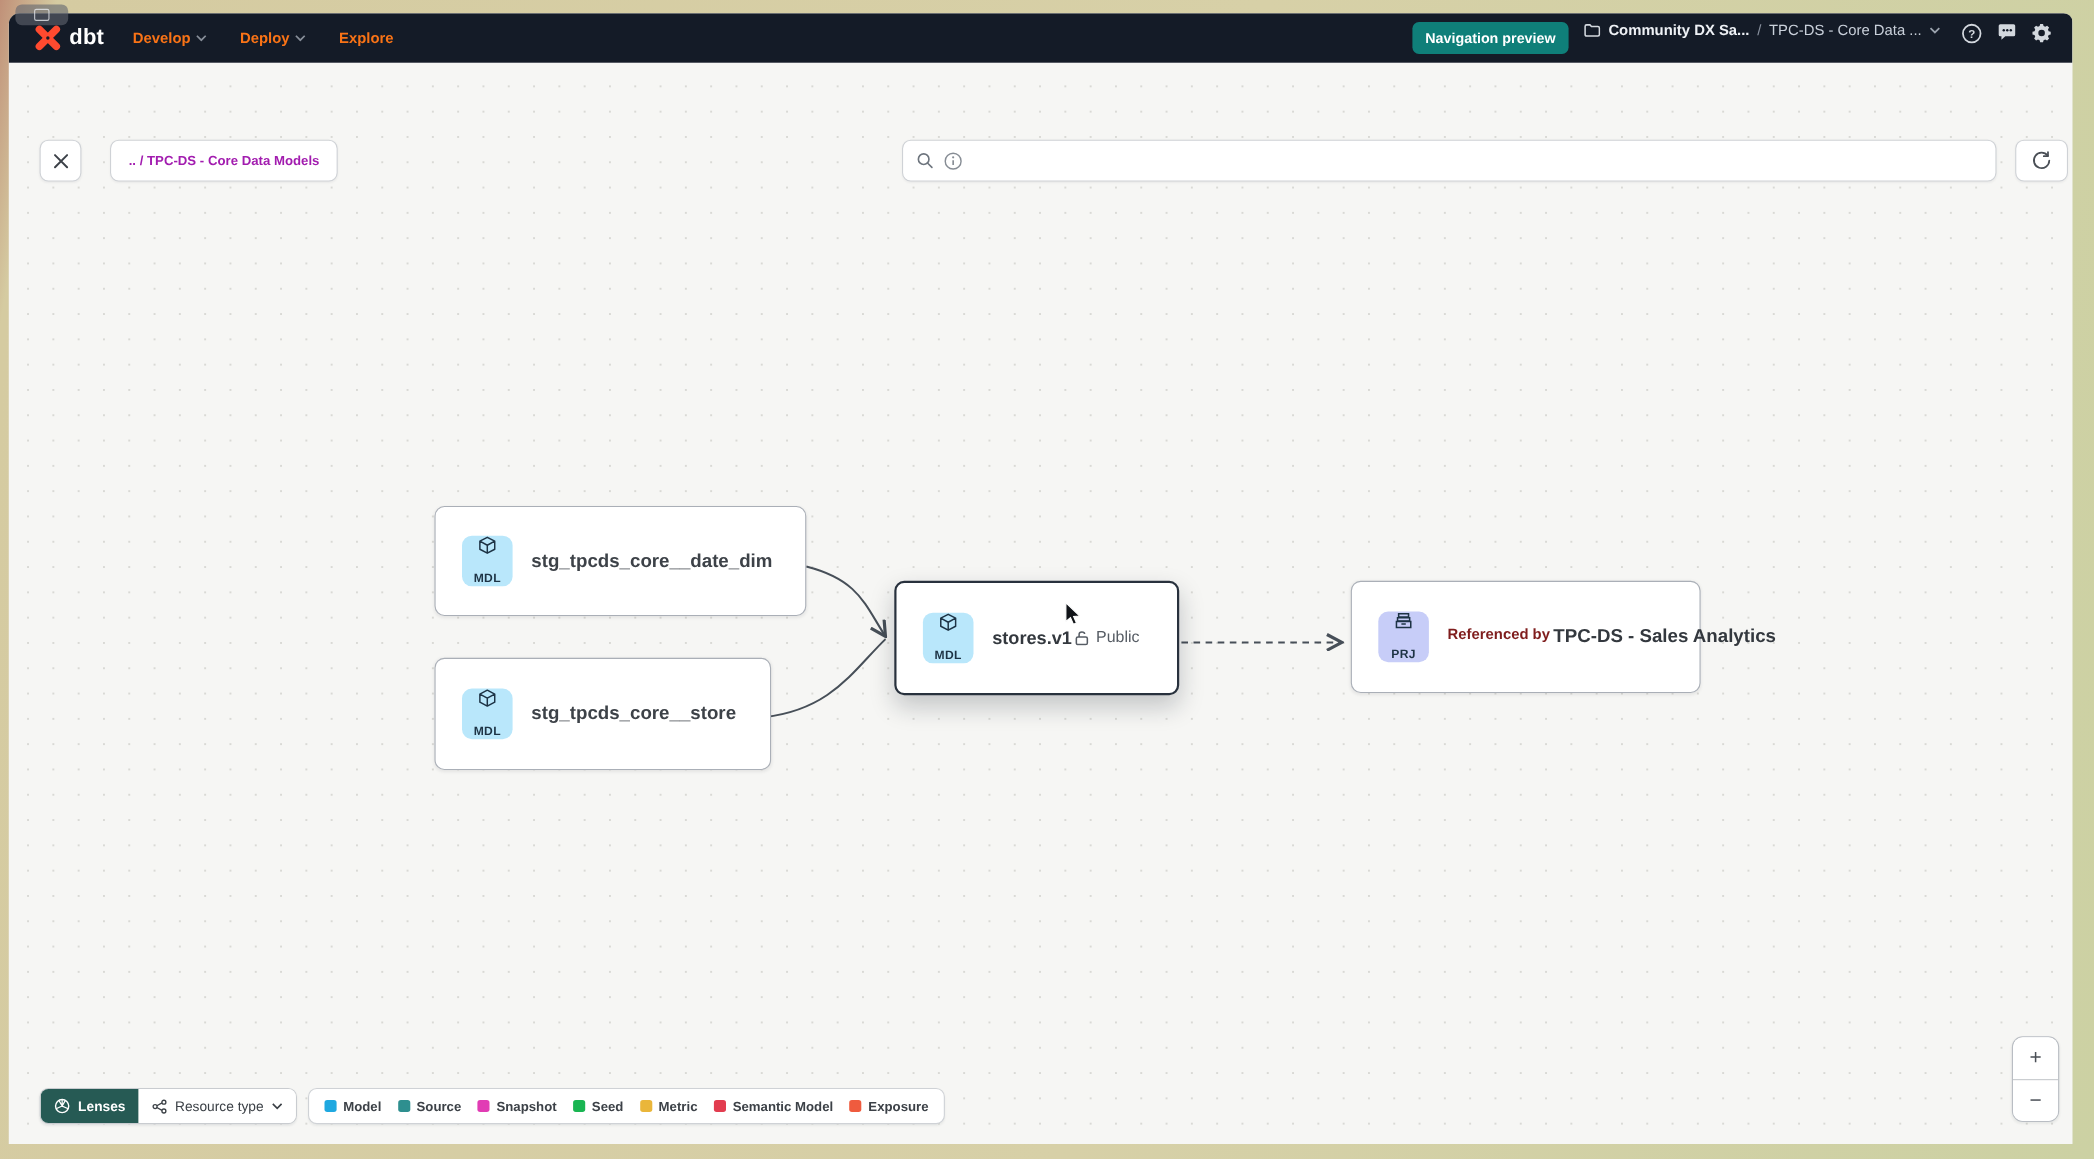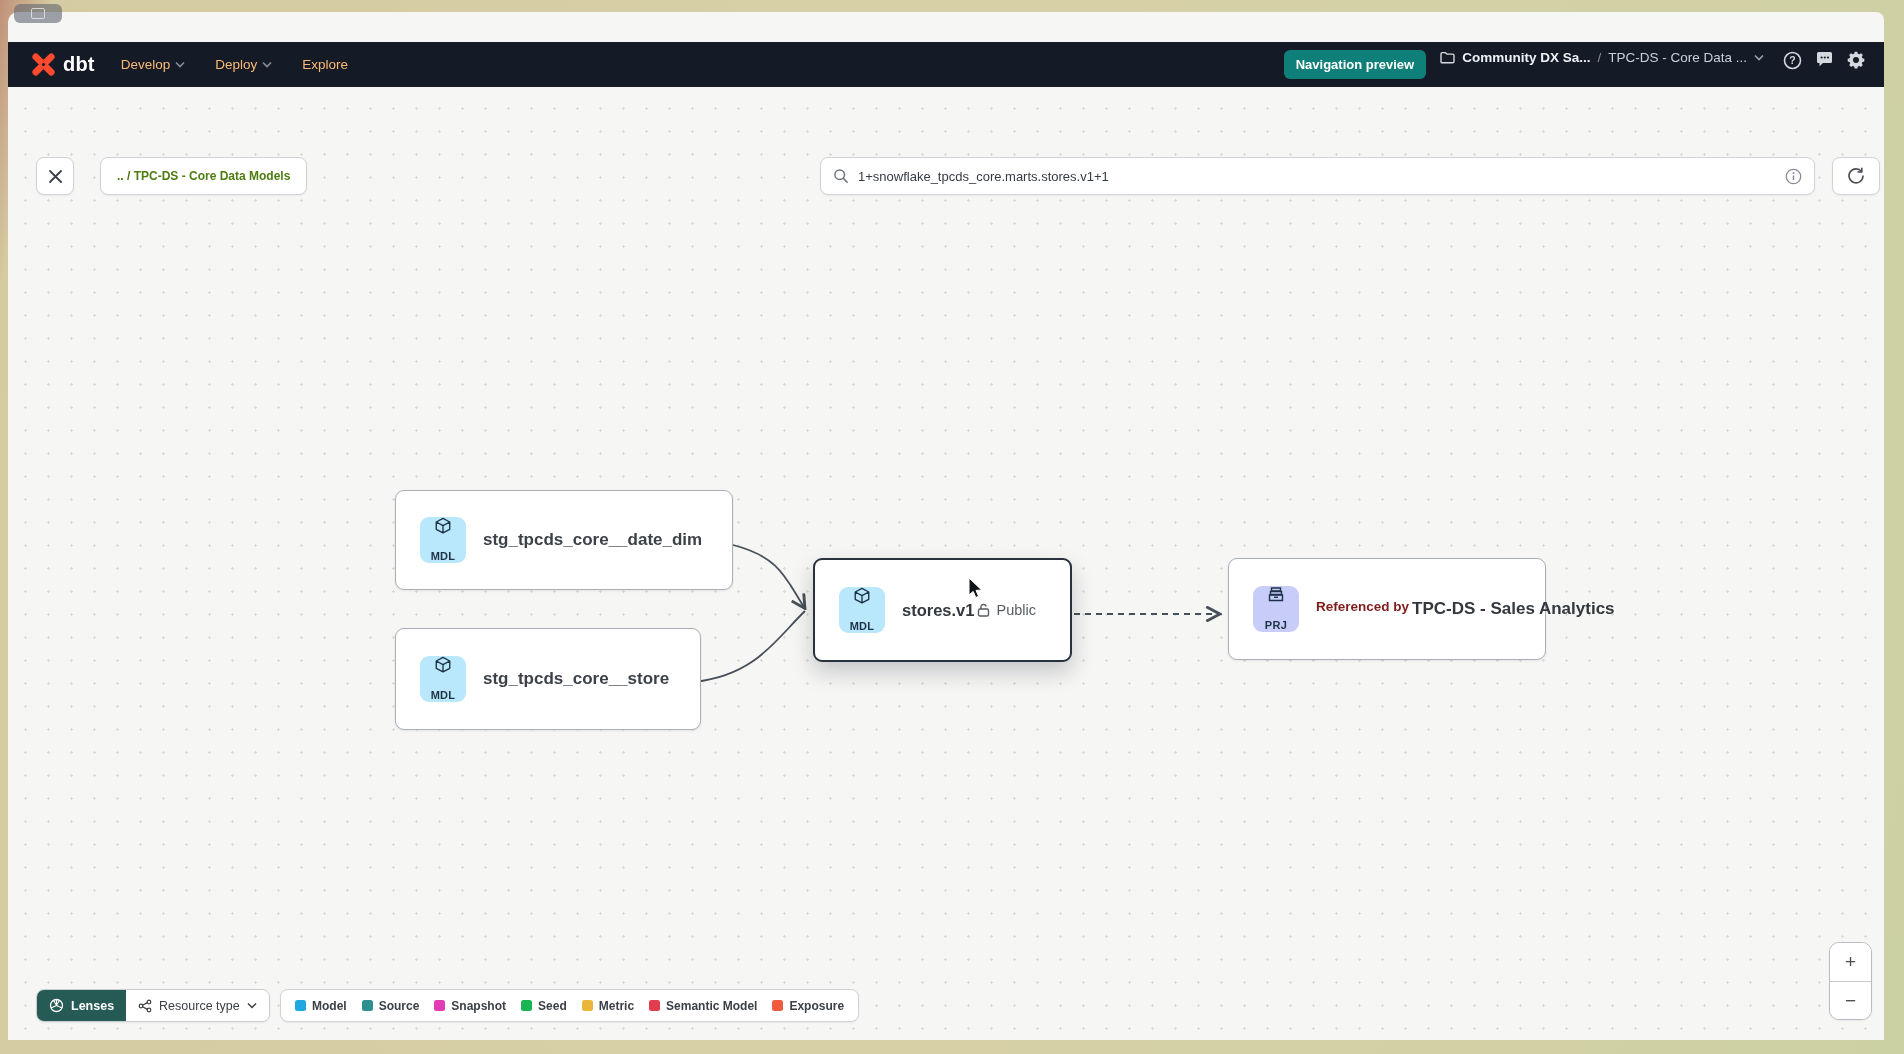--- a/index.html
+++ b/index.html
@@ -25,21 +25,21 @@
 
   
   .navbar{
     height:45px; background:#141b27; display:flex; align-items:center;
     padding:0 18px 0 22px; flex:0 0 auto; position:relative; z-index:5;
   }
   .logo{ display:flex; align-items:center; gap:6px; margin-right:26px; }
   .logo-mark{ width:27px; height:27px; }
   .logo-text{ color:#ffffff; font-size:20px; font-weight:700; letter-spacing:.2px; }
   .nav-menu{ display:flex; align-items:center; gap:30px; }
-  .nav-item{ display:flex; align-items:center; gap:5px; color:#fdba74; font-size:13.5px; font-weight:400; cursor:pointer; }
+  .nav-item{ display:flex; align-items:center; gap:5px; color:#f97316; font-size:13.5px; font-weight:700; cursor:pointer; }
   .nav-item svg{ opacity:.75; }
   .nav-right{ margin-left:auto; display:flex; align-items:flex-start; gap:14px; }
   .preview-badge{
     color:#fff; font-size:13px; font-weight:700; padding:7px 12px;
     border-radius:6px; white-space:nowrap;
   }
   .crumb{ display:flex; align-items:center; gap:7px; white-space:nowrap; }
   .crumb .proj{ color:#eef1f5; font-size:13.5px; font-weight:700; }
   .crumb .sep{ color:#8b93a0; font-size:13.5px; }
   .crumb .env{ color:#c9d0da; font-size:13.5px; }
@@ -55,21 +55,21 @@
   }
   .float-btn{
     position:absolute; background:#fff; border:1px solid #cfd2d6; border-radius:8px;
     display:flex; align-items:center; justify-content:center;
     box-shadow:0 1px 2px rgba(20,27,39,.05); cursor:pointer;
   }
   .close-btn{ left:28px; top:70px; width:38px; height:38px; font-size:17px; color:#3c4148; }
   .path-chip{
     position:absolute; left:92px; top:70px; height:38px; padding:0 16px;
     background:#fff; border:1px solid #cfd2d6; border-radius:8px;
-    display:flex; align-items:center; font-size:12px; font-weight:600; color:#4d7c0f;
+    display:flex; align-items:center; font-size:12px; font-weight:600; color:#a21caf;
     box-shadow:0 1px 2px rgba(20,27,39,.05); cursor:pointer; white-space:nowrap;
   }
   .search-box{
     position:absolute; left:812px; top:70px; width:995px; height:38px;
     background:#fff; border:1px solid #cfd2d6; border-radius:8px;
     display:flex; align-items:center; padding:0 12px; gap:9px;
     box-shadow:0 1px 2px rgba(20,27,39,.05);
   }
   .search-box .value{ font-size:13px; color:#363b42; flex:1; white-space:nowrap; overflow:hidden; }
   .refresh-btn{ left:1824px; top:70px; width:48px; height:38px; }
@@ -129,21 +129,21 @@
   }
   .zoom-btn + .zoom-btn{ border-top:1px solid #c6c9cd; }
 </style>
 </head>
 <body>
 
 <div class="screen-pill"></div>
 
 <div class="app-window">
 
-  <div class="navbar" style="background: rgb(20, 27, 39); margin-top: 30px;">
+  <div class="navbar" style="background: rgb(20, 27, 39);">
     <div class="logo">
       <svg class="logo-mark" viewBox="0 0 28 28">
         <g stroke="#ff4a2f" stroke-width="7" stroke-linecap="round">
           <line x1="6" y1="6" x2="22" y2="22"></line>
           <line x1="22" y1="6" x2="6" y2="22"></line>
         </g>
         <circle cx="14" cy="14" r="3.6" fill="#ff4a2f"></circle>
         <circle cx="14" cy="14" r="1.6" fill="#141b27"></circle>
       </svg>
       <span class="logo-text">dbt</span>
@@ -210,21 +210,20 @@
           <path d="M2 2 L13 13 M13 2 L2 13" stroke="#3c4148" stroke-width="1.8" stroke-linecap="round"></path>
         </svg>
     </div>
     <div class="path-chip">.. / TPC-DS - Core Data Models</div>
 
     <div class="search-box">
       <svg width="16" height="16" viewBox="0 0 16 16">
           <circle cx="6.7" cy="6.7" r="4.8" fill="none" stroke="#6e757e" stroke-width="1.5"></circle>
           <line x1="10.4" y1="10.4" x2="14.2" y2="14.2" stroke="#6e757e" stroke-width="1.5" stroke-linecap="round"></line>
         </svg>
-      <span class="value">1+snowflake_tpcds_core.marts.stores.v1+1</span>
       <svg width="17" height="17" viewBox="0 0 17 17">
           <circle cx="8.5" cy="8.5" r="7.2" fill="none" stroke="#878d95" stroke-width="1.3"></circle>
           <line x1="8.5" y1="7.6" x2="8.5" y2="12" stroke="#878d95" stroke-width="1.5"></line>
           <circle cx="8.5" cy="5" r="1" fill="#878d95"></circle>
         </svg>
     </div>
     <div class="float-btn refresh-btn">
       <svg width="18" height="18" viewBox="0 0 18 18">
           <path d="M14.5 4.5 A7 7 0 1 0 16 9" fill="none" stroke="#4a4f56" stroke-width="1.6" stroke-linecap="round"></path>
           <path d="M14.8 1.2 L14.8 5 L11 5" fill="none" stroke="#4a4f56" stroke-width="1.6" stroke-linecap="round" stroke-linejoin="round"></path>

